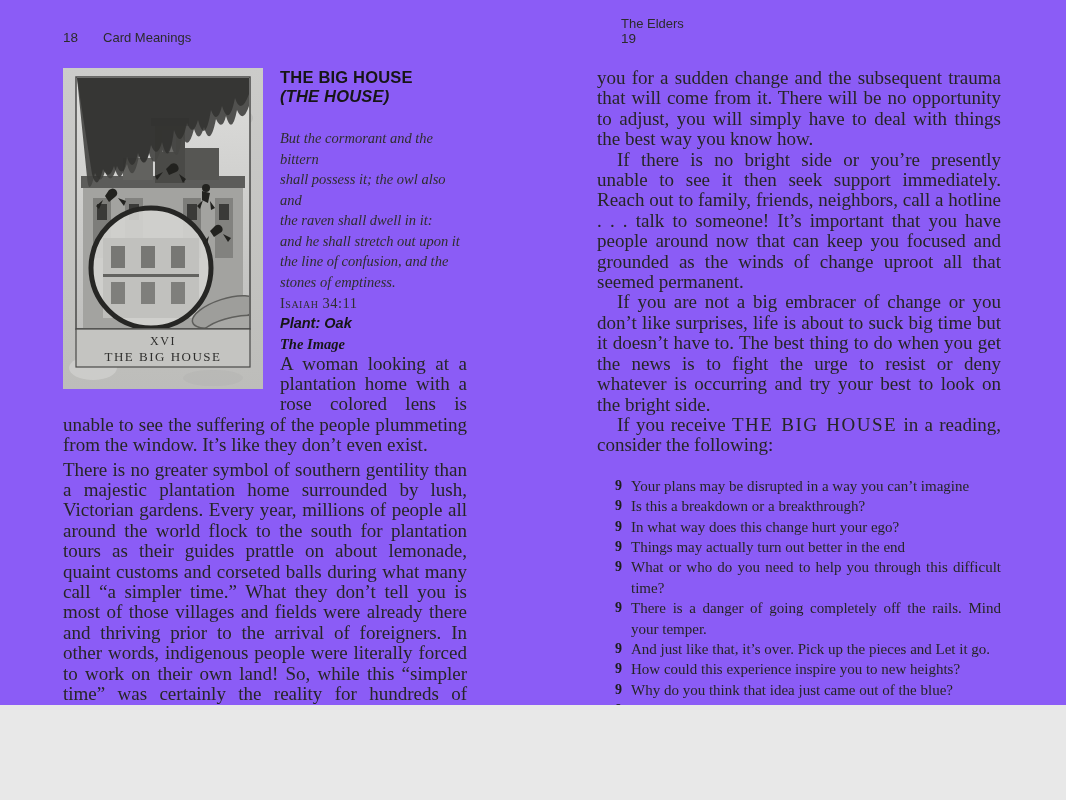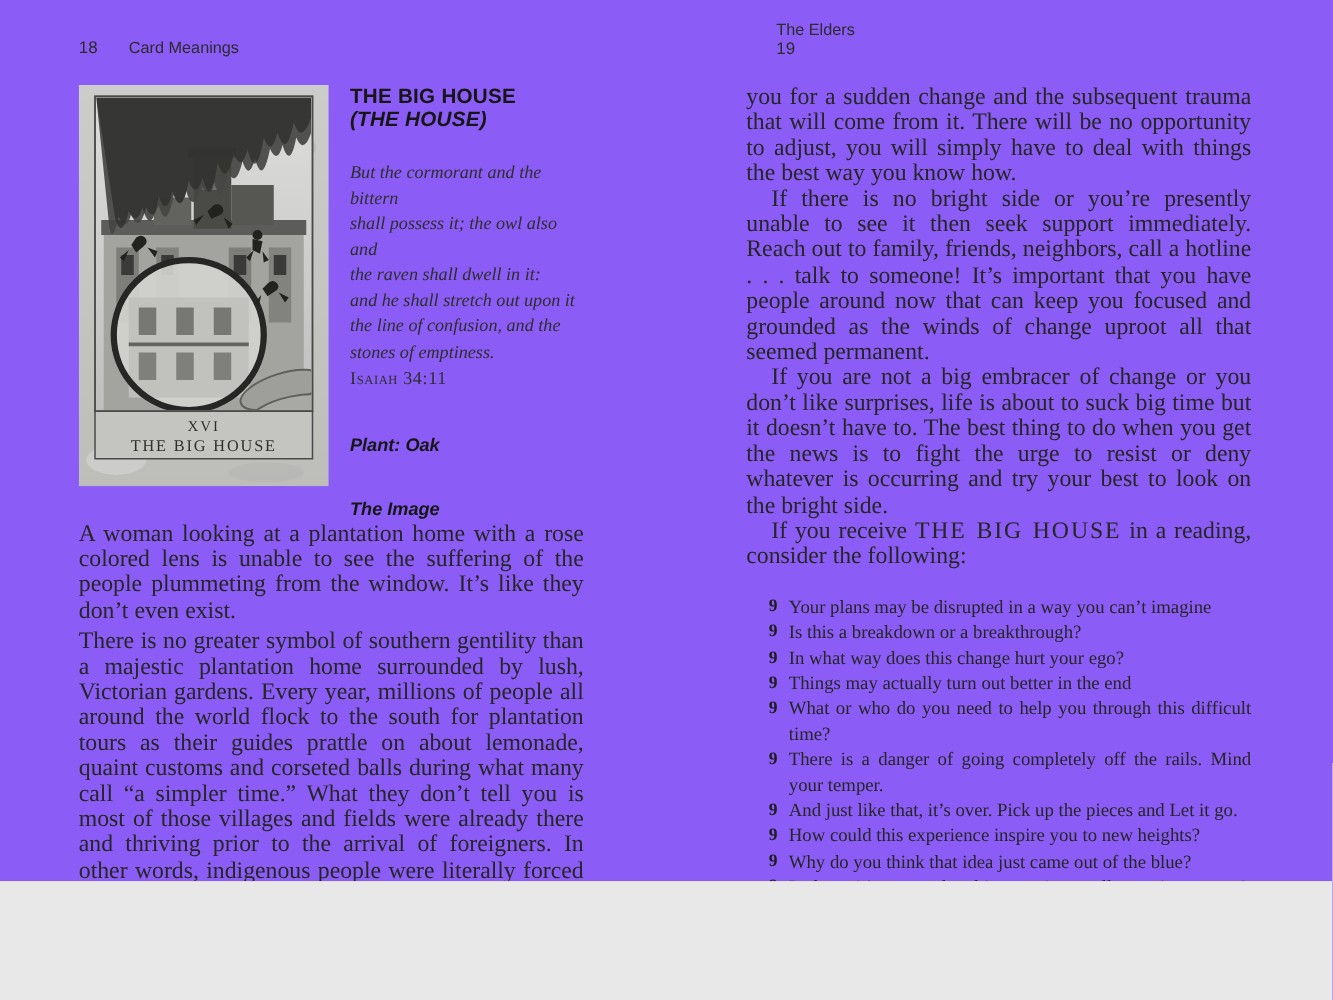--- a/index.html
+++ b/index.html
@@ -56,22 +56,22 @@
     text-align:left; font-style:normal;
     font-variant:small-caps; font-size:14.5px;
     margin-top:1px; letter-spacing:.5px; color:#2e2e2e;
   }
 
   .subhead {
     font-family:"Liberation Sans","DejaVu Sans",sans-serif;
     font-weight:bold; font-style:italic;
     font-size:14.5px; line-height:19px; color:#161616;
   }
-  .plant-heading { margin-top:34px; }
-  .image-heading { margin-top:32px; }
+  .plant-heading { margin-top:0; }
+  .image-heading { margin-top:2px;font-family:Liberation Serif, serif; }
   .meaning-heading { margin-top:19px; }
 
   .body-text {
     font-size:19px; line-height:20.4px;
     text-align:justify; color:#262626;
   }
   .para-gap { margin-top:4px; }
   .indent { text-indent:20px; }
 
   .card-name-inline { letter-spacing:1.5px; }

